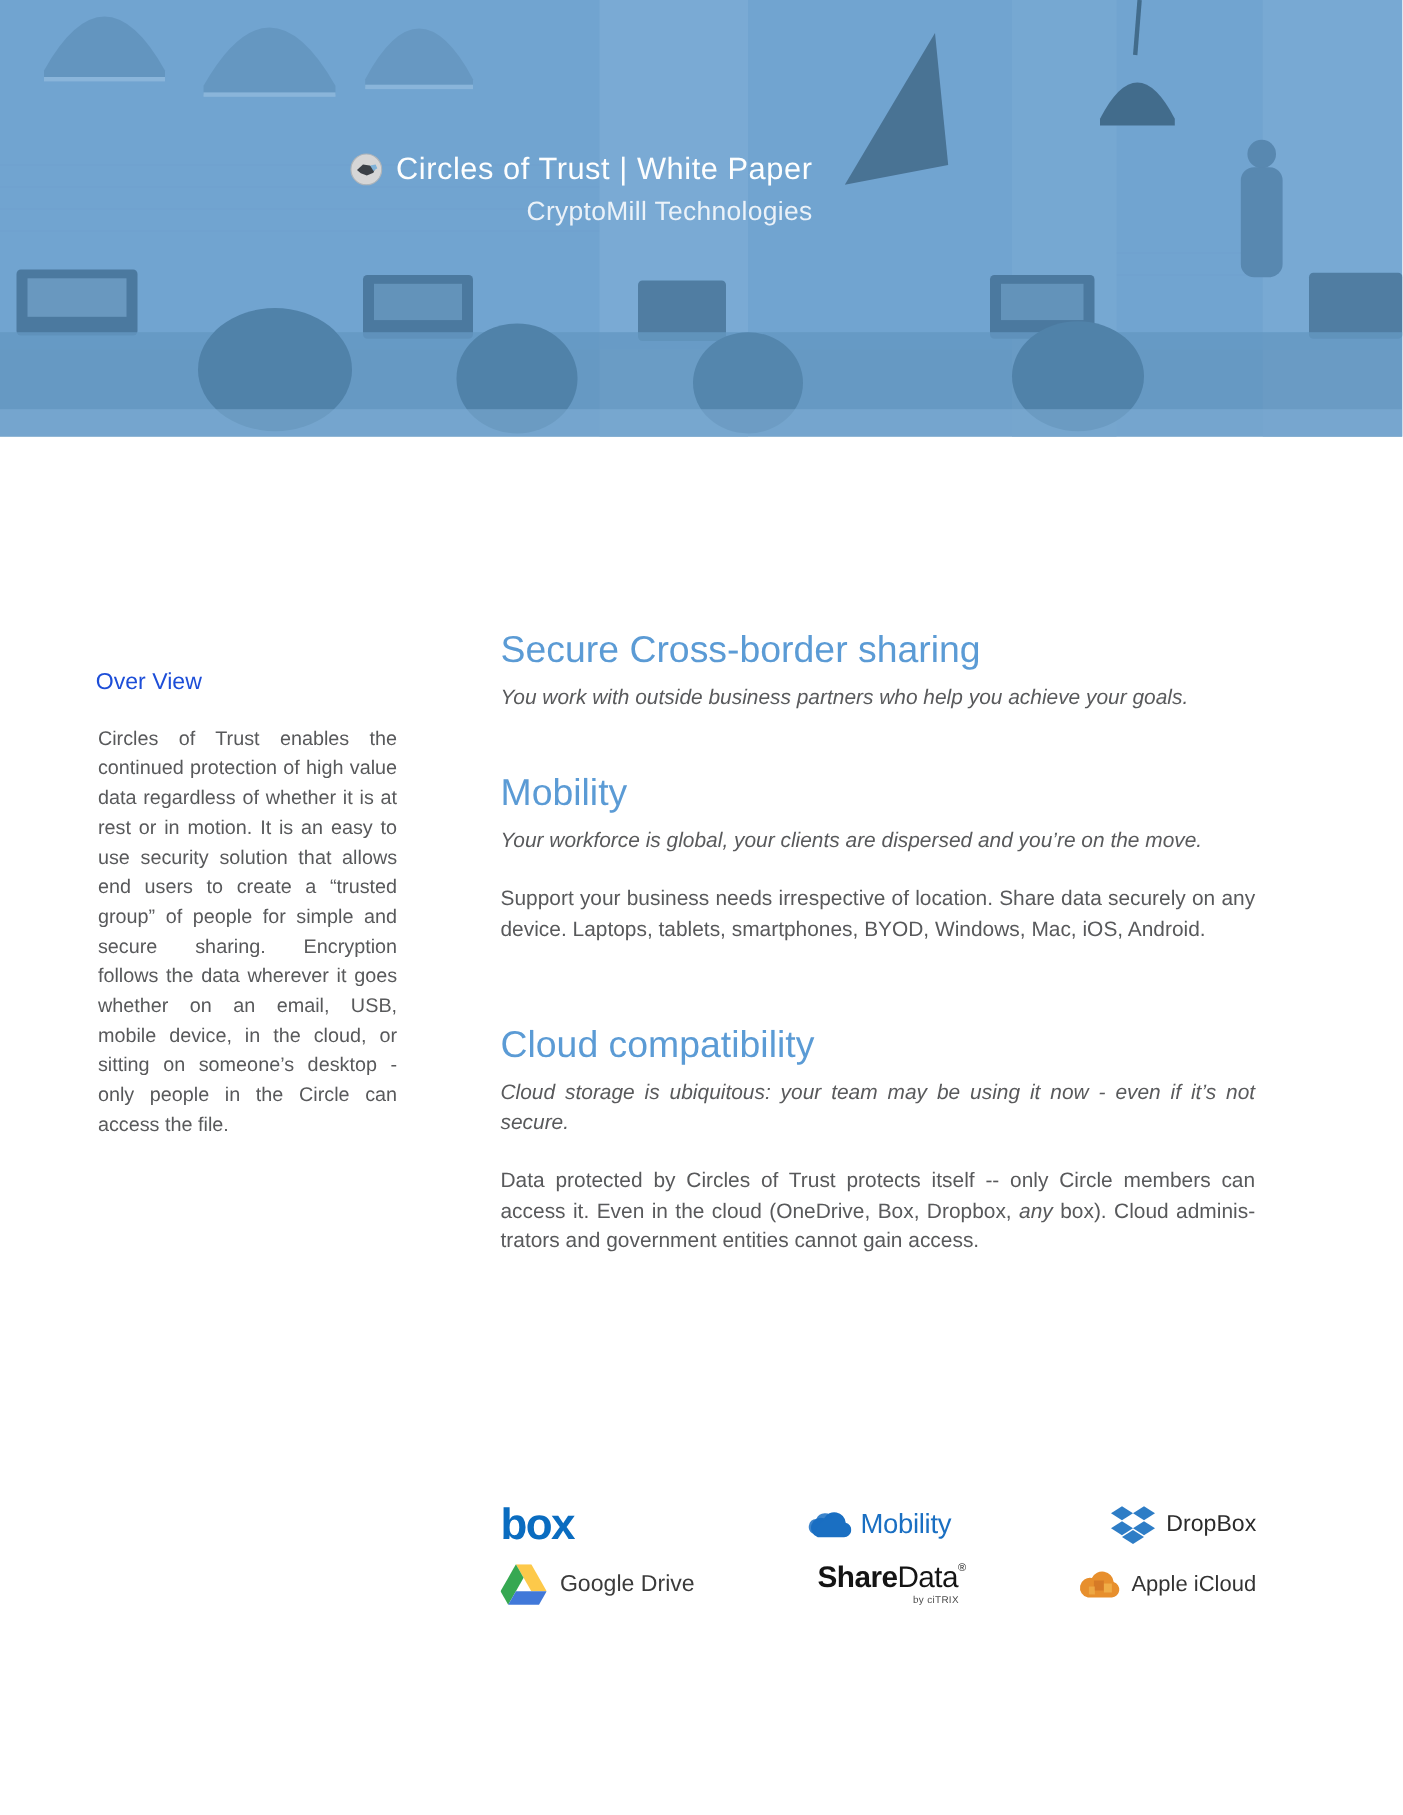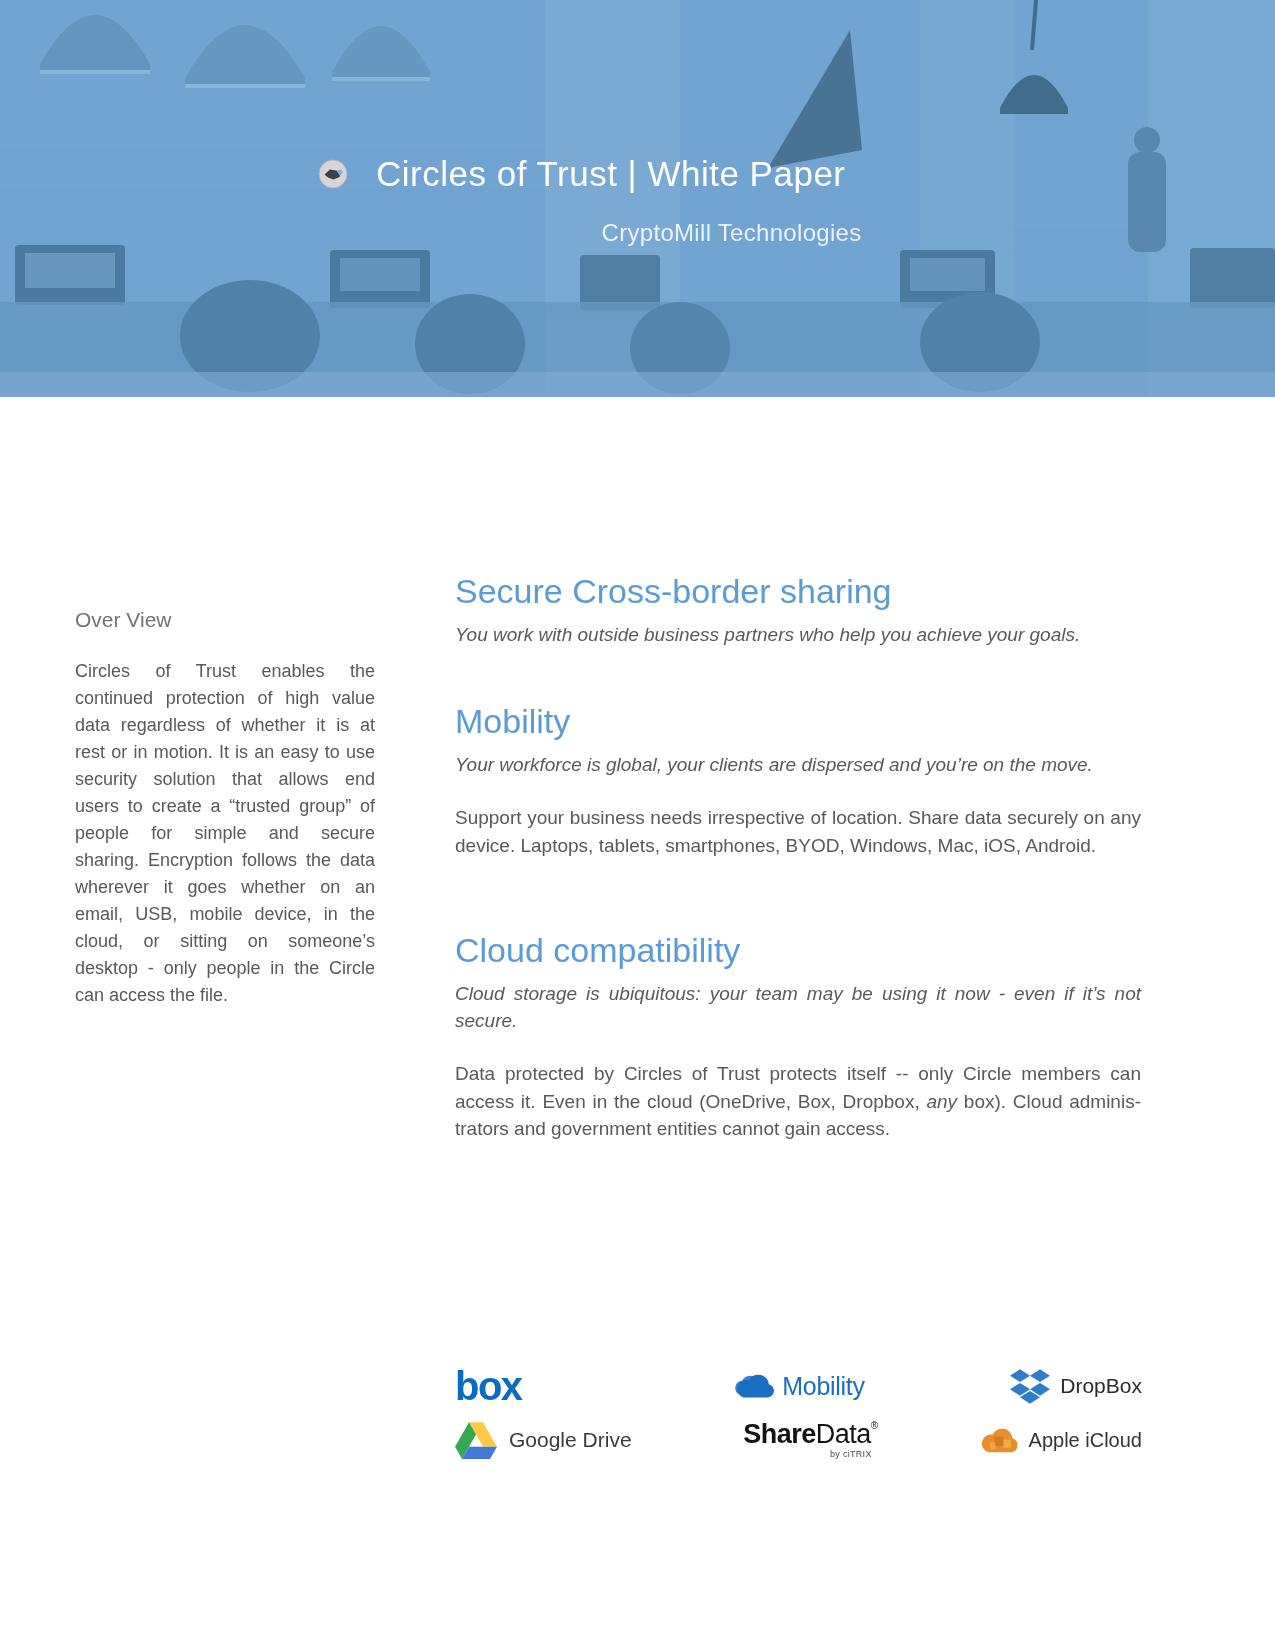--- a/index.html
+++ b/index.html
@@ -5,31 +5,31 @@
   html,body { margin:0; padding:0; background:#ffffff; }
   body { font-family:"Liberation Sans","DejaVu Sans",sans-serif; color:#58595b; }
   .page { position:relative; width:1275px; height:1650px; background:#ffffff; overflow:hidden; }
 
   
   .hero { position:absolute; left:0; top:0; width:1275px; height:397px; overflow:hidden; }
   .hero svg.bg { position:absolute; left:0; top:0; }
   .title-block { position:absolute; left:318px; top:138px; }
   .title-row { display:flex; align-items:center; gap:12px; }
   .logo-badge { width:30px; height:30px; flex:0 0 auto; }
-  h1.doc-title { margin:16px; font-size:35px; font-weight:300; letter-spacing:.5px;
+  h1.doc-title { margin:0; font-size:28px; font-weight:300; letter-spacing:.5px;
                  color:#fdfefe; white-space:nowrap; }
   .subtitle { margin-top:9px; text-align:right; font-size:24px; font-weight:300;
               color:rgba(255,255,255,.85); letter-spacing:.3px; }
 
   
   .left-col  { position:absolute; left:75px;  top:608px; width:300px; }
   .right-col { position:absolute; left:455px; top:572px; width:686px; }
 
-  h3.overview-h { margin:0 0 26px; font-size:21px; font-weight:400; color:#737373; }
-  .left-col p { margin:0; font-size:18px; line-height:27px; }
+  h3.overview-h { margin:0 12px 26px; font-size:21px; font-weight:400; color:#1d4ed8; }
+  .left-col p { margin:14px; font-size:18px; line-height:27px; }
 
   h2.sec-h { margin:0 0 10px; font-size:34px; line-height:1.15; font-weight:300; color:#5b9bd5; }
   .tagline { margin:0; font-size:19px; line-height:27px; font-style:italic; color:#595a5c; }
   .body-p  { margin:26px 0 0; font-size:19px; line-height:27.5px; }
   .just { text-align:justify; }
   section + section { margin-top:54px; }
   section.gap-lg { margin-top:72px; }
 
   
   .logo-grid { position:absolute; left:455px; top:1362px; width:687px; }

